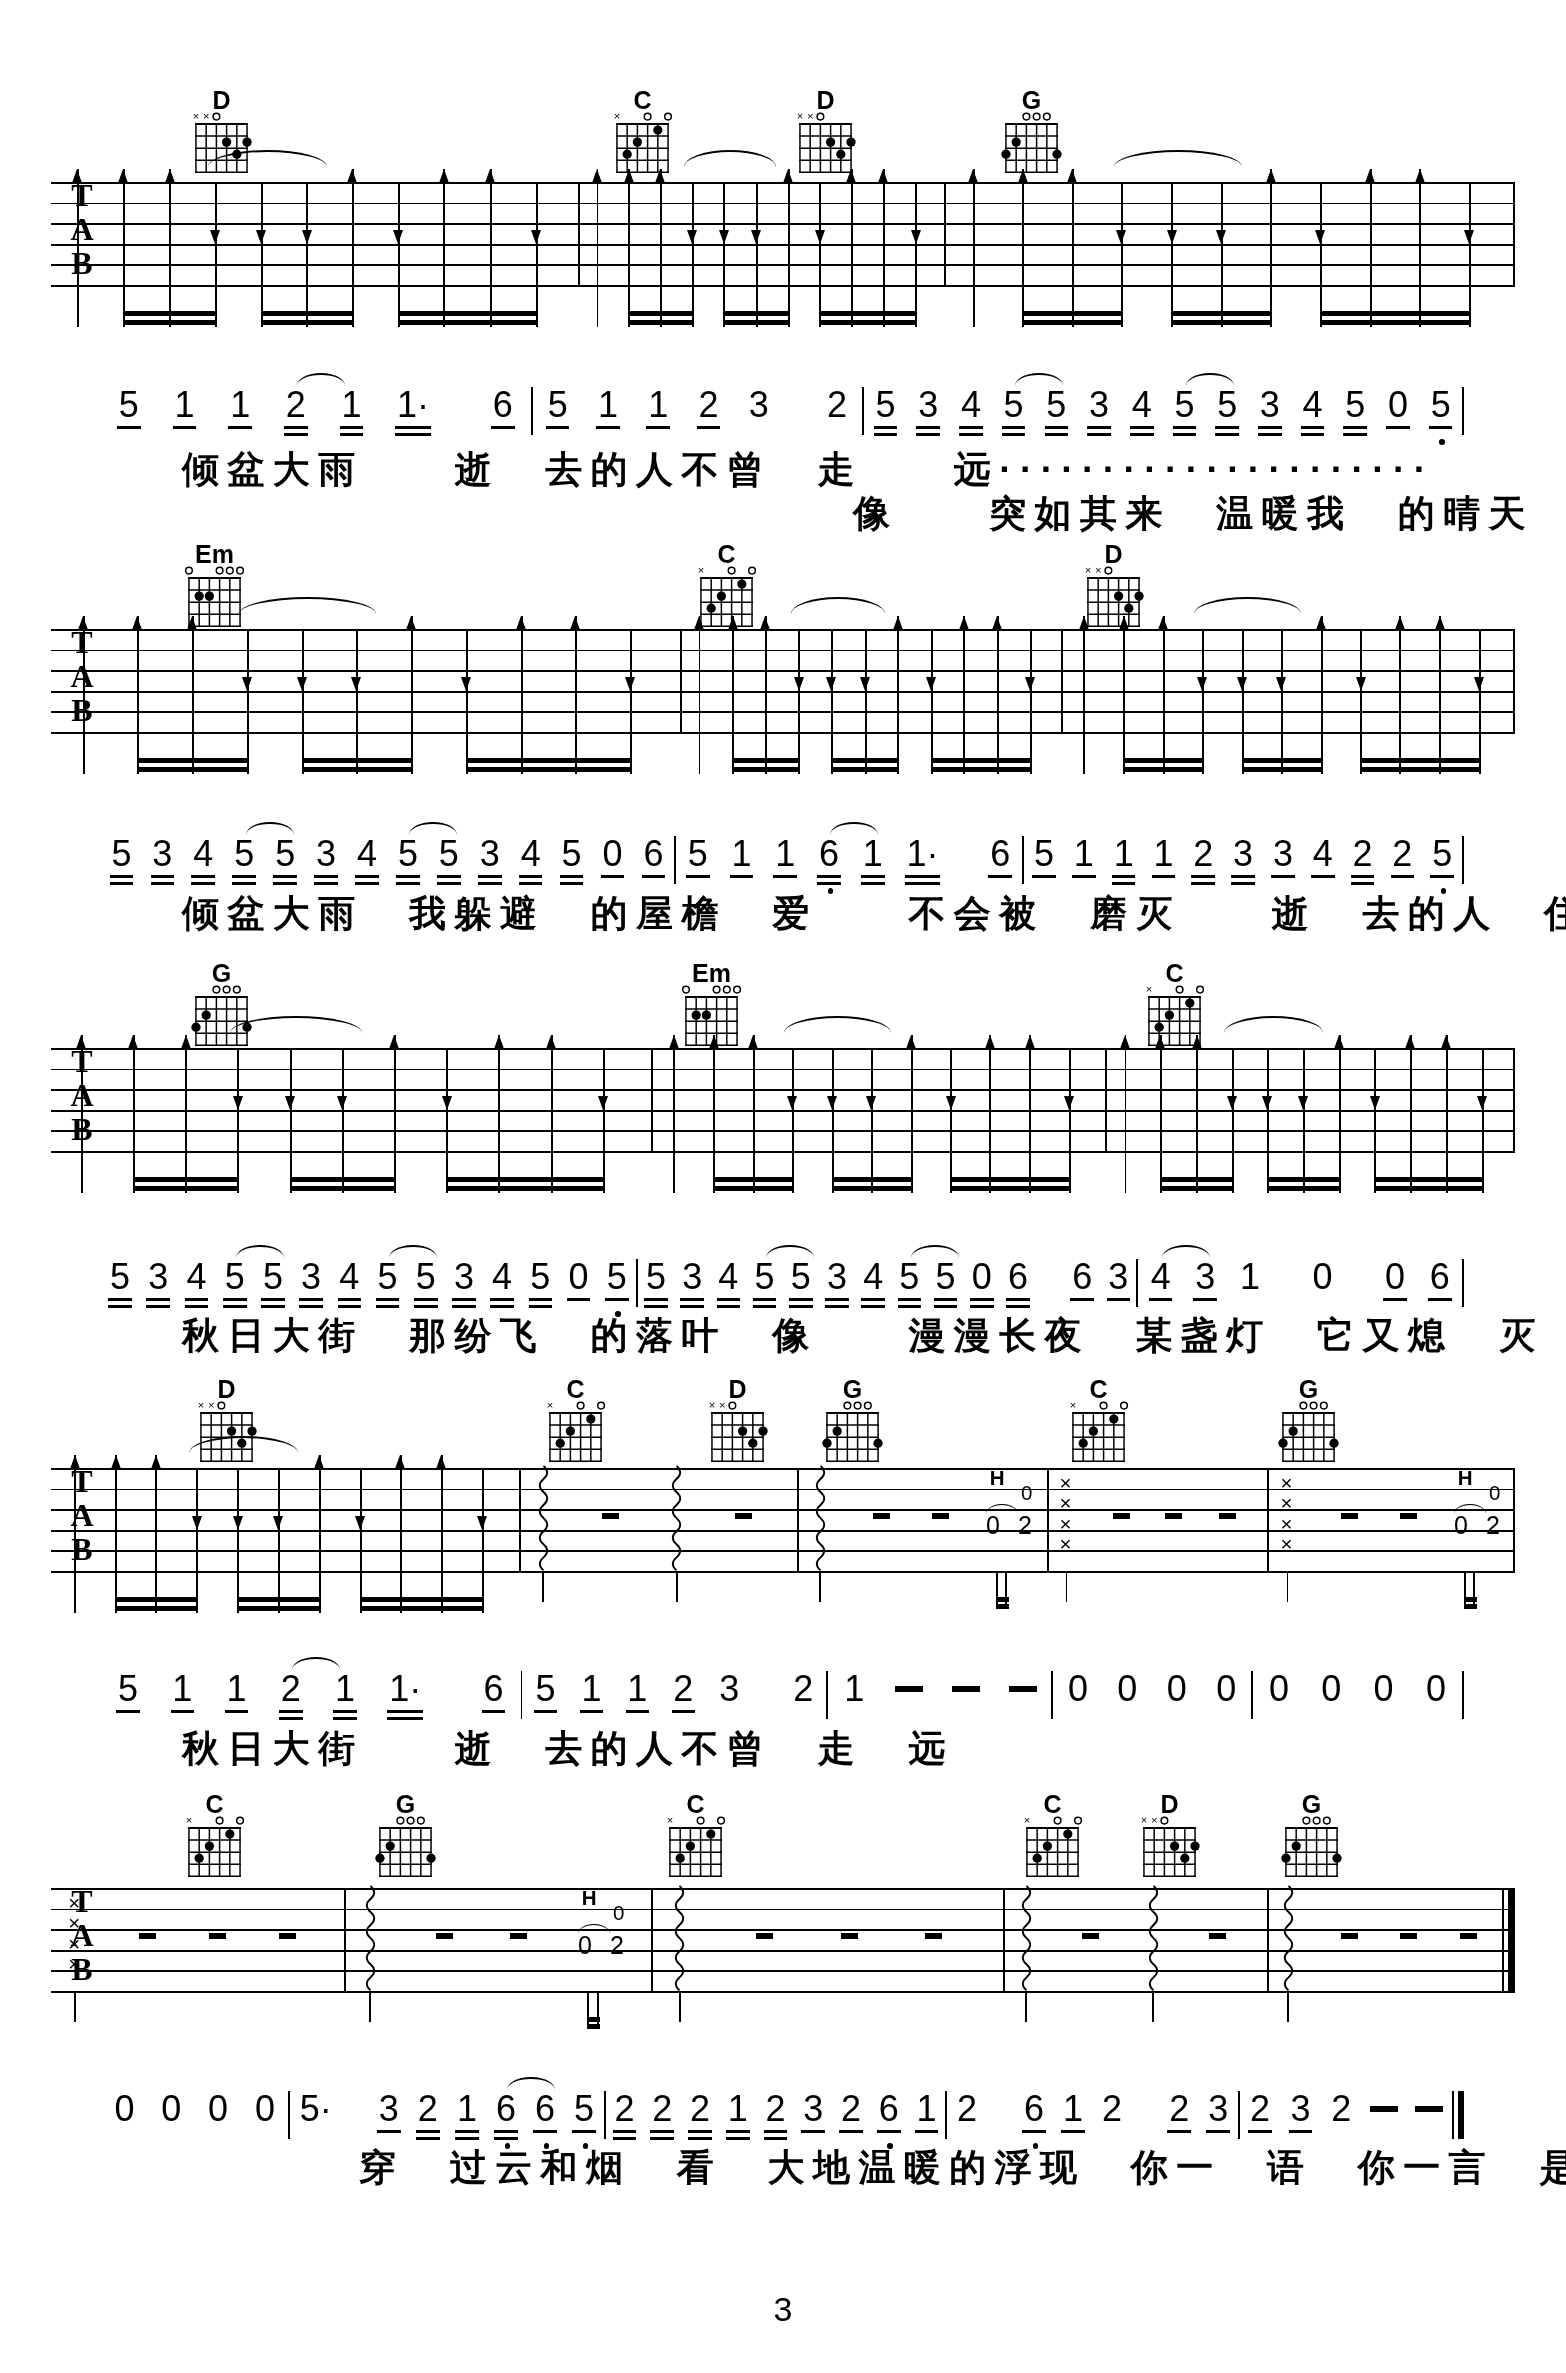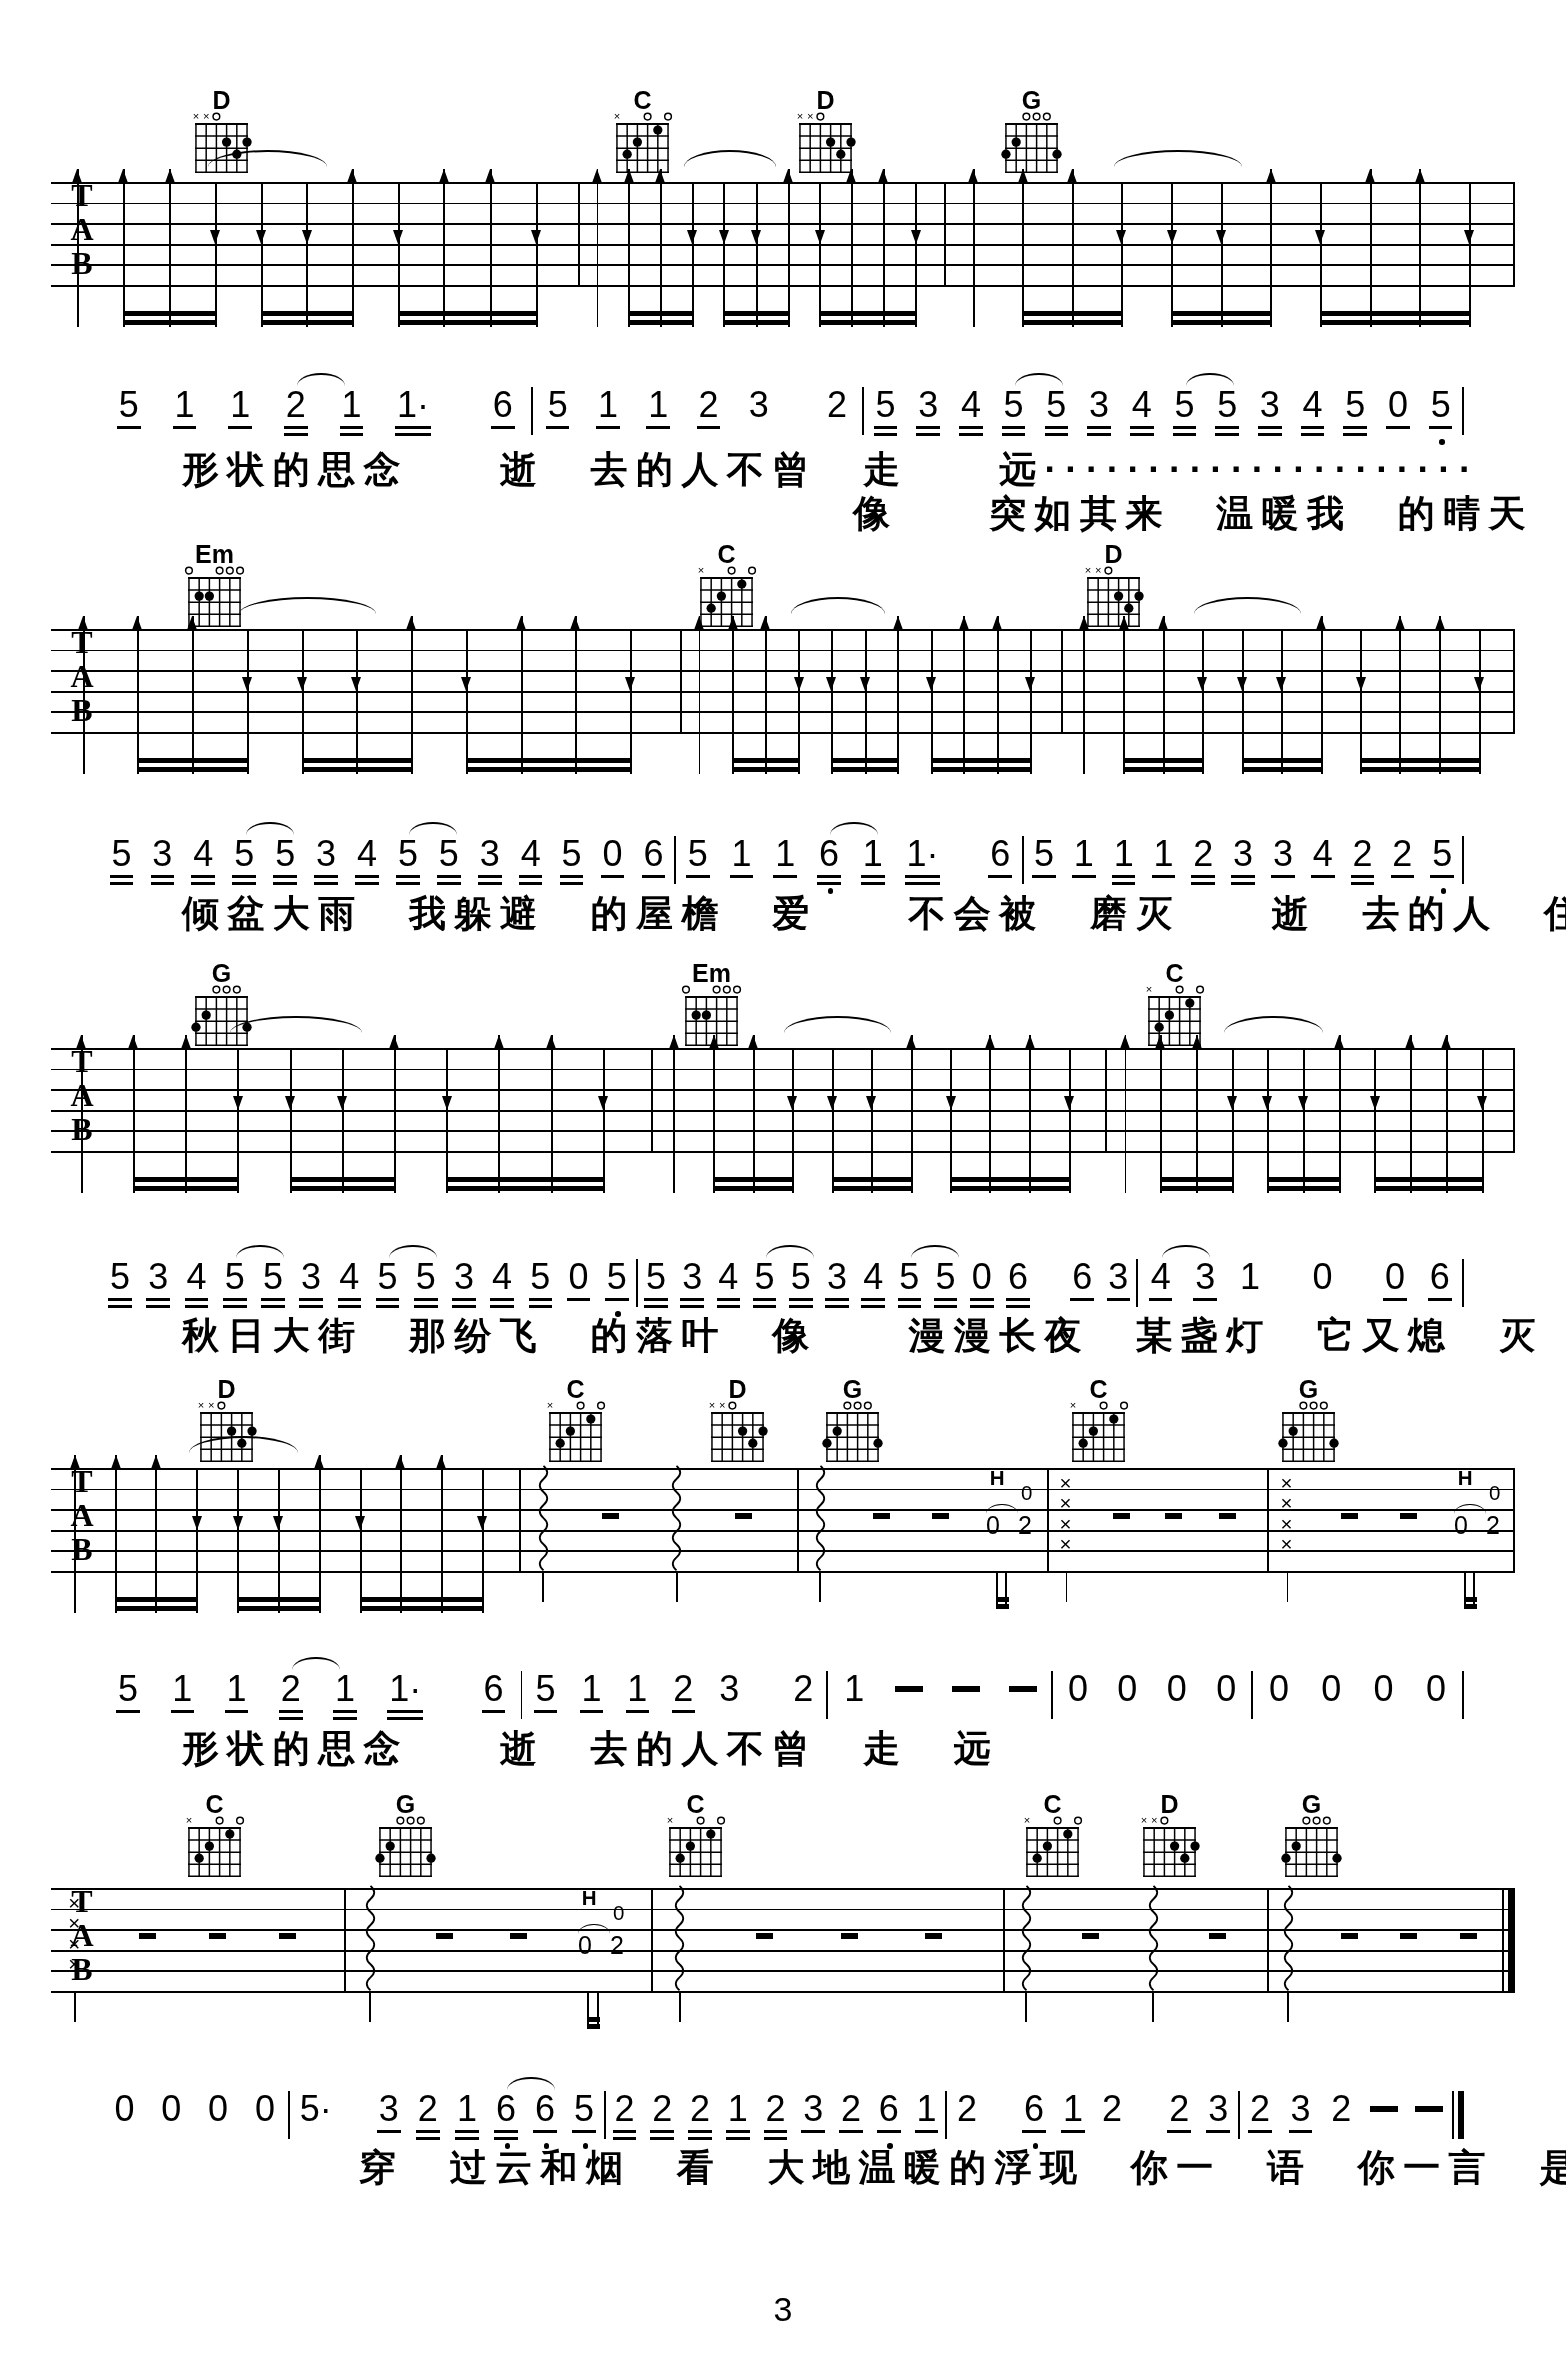--- a/index.html
+++ b/index.html
@@ -271,21 +271,21 @@
             <div class="note"><span>5</span><div class="ul" style="top: 41px;"></div><div class="ul" style="top: 48px;"></div></div>
             <div class="note"><span>3</span><div class="ul" style="top: 41px;"></div><div class="ul" style="top: 48px;"></div></div>
             <div class="note"><span>4</span><div class="ul" style="top: 41px;"></div><div class="ul" style="top: 48px;"></div></div>
             <div class="note"><span>5</span><div class="ul" style="top: 41px;"></div><div class="ul" style="top: 48px;"></div></div>
             <div class="note"><span>0</span><div class="ul" style="top: 41px;"></div></div>
             <div class="note"><span>5</span><div class="ul" style="top: 41px;"></div><div class="lowdot" style="top: 54px;"></div></div>
           </div>
           <div class="melbar"></div>
         </div>
         <div class="lyrics" style="top: 359px;">
-          <div class="lyrline" style="padding-left: 0px;">形状的思念　　逝　去的人不曾　走　　远·····················</div>
+          <div class="lyrline" style="padding-left: 0px;">倾盆大雨　　逝　去的人不曾　走　　远·····················</div>
           <div class="lyrline" style="padding-left: 671px;">像　　突如其来　温暖我　的晴天　　像</div>
         </div>
       </div>
       <div class="system" style="top: 543px; height: 438px;">
         <div class="chord" style="left: 182px; top: 0px;"><div class="cname">Em</div><svg width="65" height="65" viewBox="0 0 70 70">
             <circle cx="7.5" cy="6" r="3.6" fill="none" stroke="#000" stroke-width="1.6"></circle>
             <circle cx="40.5" cy="6" r="3.6" fill="none" stroke="#000" stroke-width="1.6"></circle>
             <circle cx="51.5" cy="6" r="3.6" fill="none" stroke="#000" stroke-width="1.6"></circle>
             <circle cx="62.5" cy="6" r="3.6" fill="none" stroke="#000" stroke-width="1.6"></circle>
             <line x1="7.5" x2="7.5" y1="14" y2="66" stroke="#000" stroke-width="1.6"></line>
@@ -970,21 +970,21 @@
           <div class="melbar"></div>
           <div class="melmeasure" style="flex-grow: 17;">
             <div class="note"><span>0</span></div>
             <div class="note"><span>0</span></div>
             <div class="note"><span>0</span></div>
             <div class="note"><span>0</span></div>
           </div>
           <div class="melbar"></div>
         </div>
         <div class="lyrics" style="top: 349px;">
-          <div class="lyrline" style="padding-left: 0px;">形状的思念　　逝　去的人不曾　走　远</div>
+          <div class="lyrline" style="padding-left: 0px;">秋日大街　　逝　去的人不曾　走　远</div>
         </div>
       </div>
       <div class="system" style="top: 1793px; height: 438px;">
         <div class="chord" style="left: 182px; top: 0px;"><div class="cname">C</div><svg width="65" height="65" viewBox="0 0 70 70">
             <text x="7.5" y="10" text-anchor="middle" font-size="12">×</text>
             <circle cx="40.5" cy="6" r="3.6" fill="none" stroke="#000" stroke-width="1.6"></circle>
             <circle cx="62.5" cy="6" r="3.6" fill="none" stroke="#000" stroke-width="1.6"></circle>
             <line x1="7.5" x2="7.5" y1="14" y2="66" stroke="#000" stroke-width="1.6"></line>
             <line x1="18.5" x2="18.5" y1="14" y2="66" stroke="#000" stroke-width="1.6"></line>
             <line x1="29.5" x2="29.5" y1="14" y2="66" stroke="#000" stroke-width="1.6"></line>

